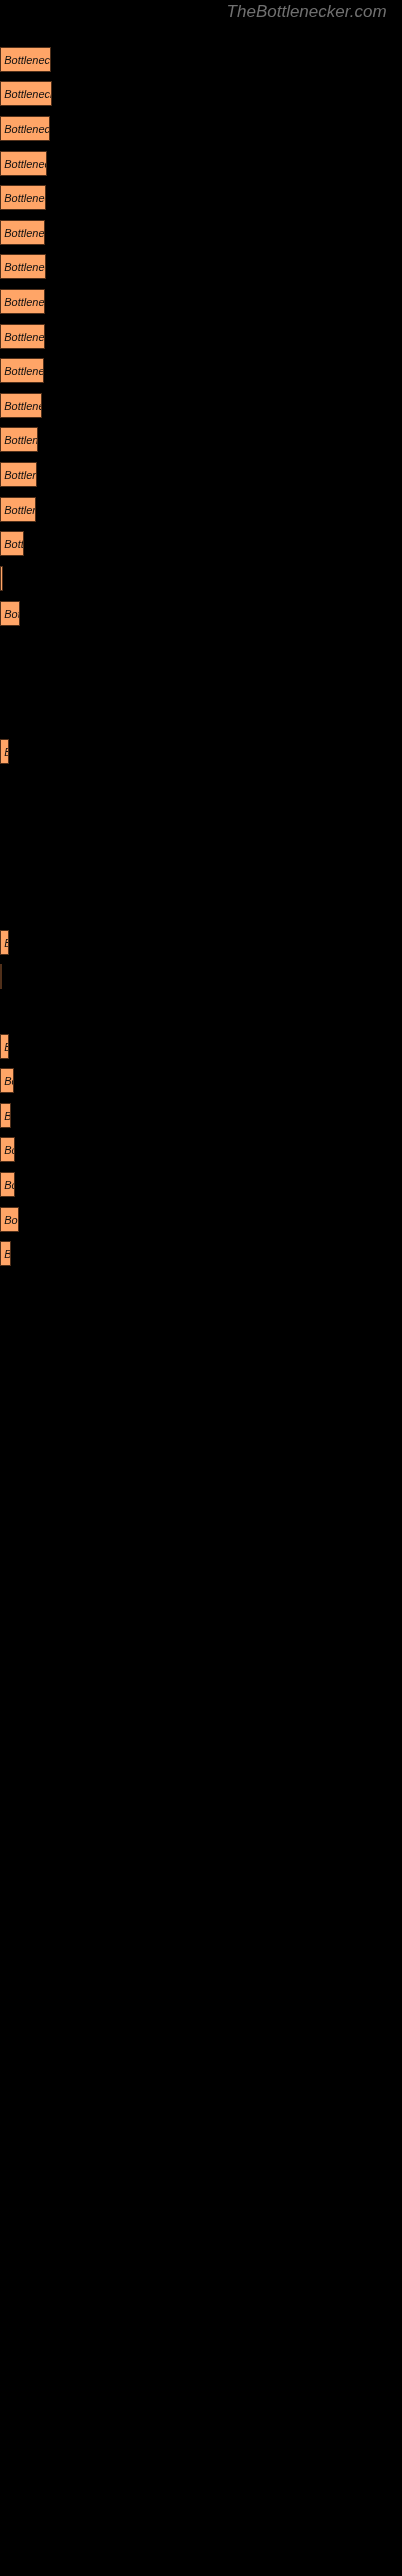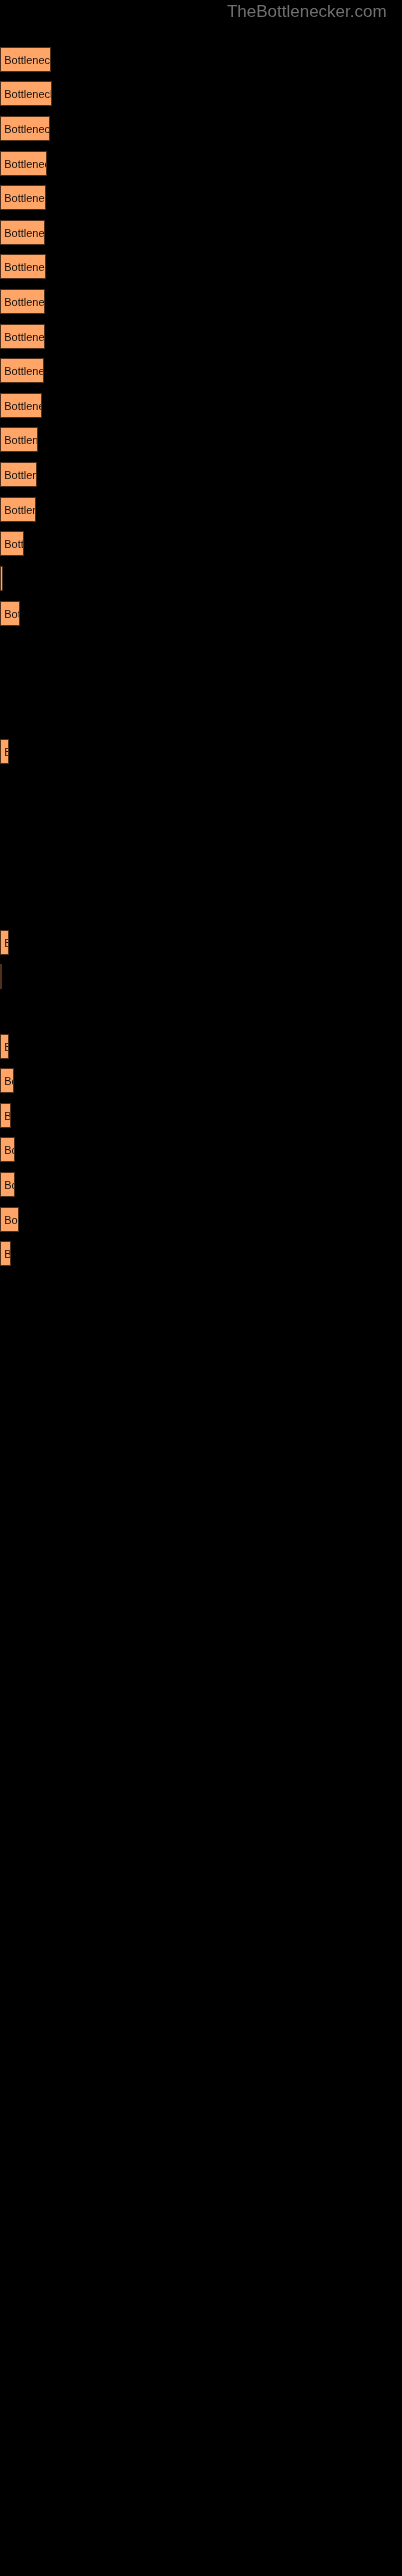--- a/index.html
+++ b/index.html
@@ -12,20 +12,21 @@
     height: 2576px;
     position: relative;
     overflow: hidden;
     font-family: "Liberation Sans", sans-serif;
   }
   #chart-root {
     position: relative;
     width: 393px;
     height: 2576px;
     background: #000000;
+    font-style: italic;
   }
   .site-title {
     position: absolute;
     right: 6.4px;
     top: 1.6px;
     color: #707070;
     font-size: 17px;
     font-family: "Liberation Sans", sans-serif;
     letter-spacing: 0px;
     white-space: nowrap;

